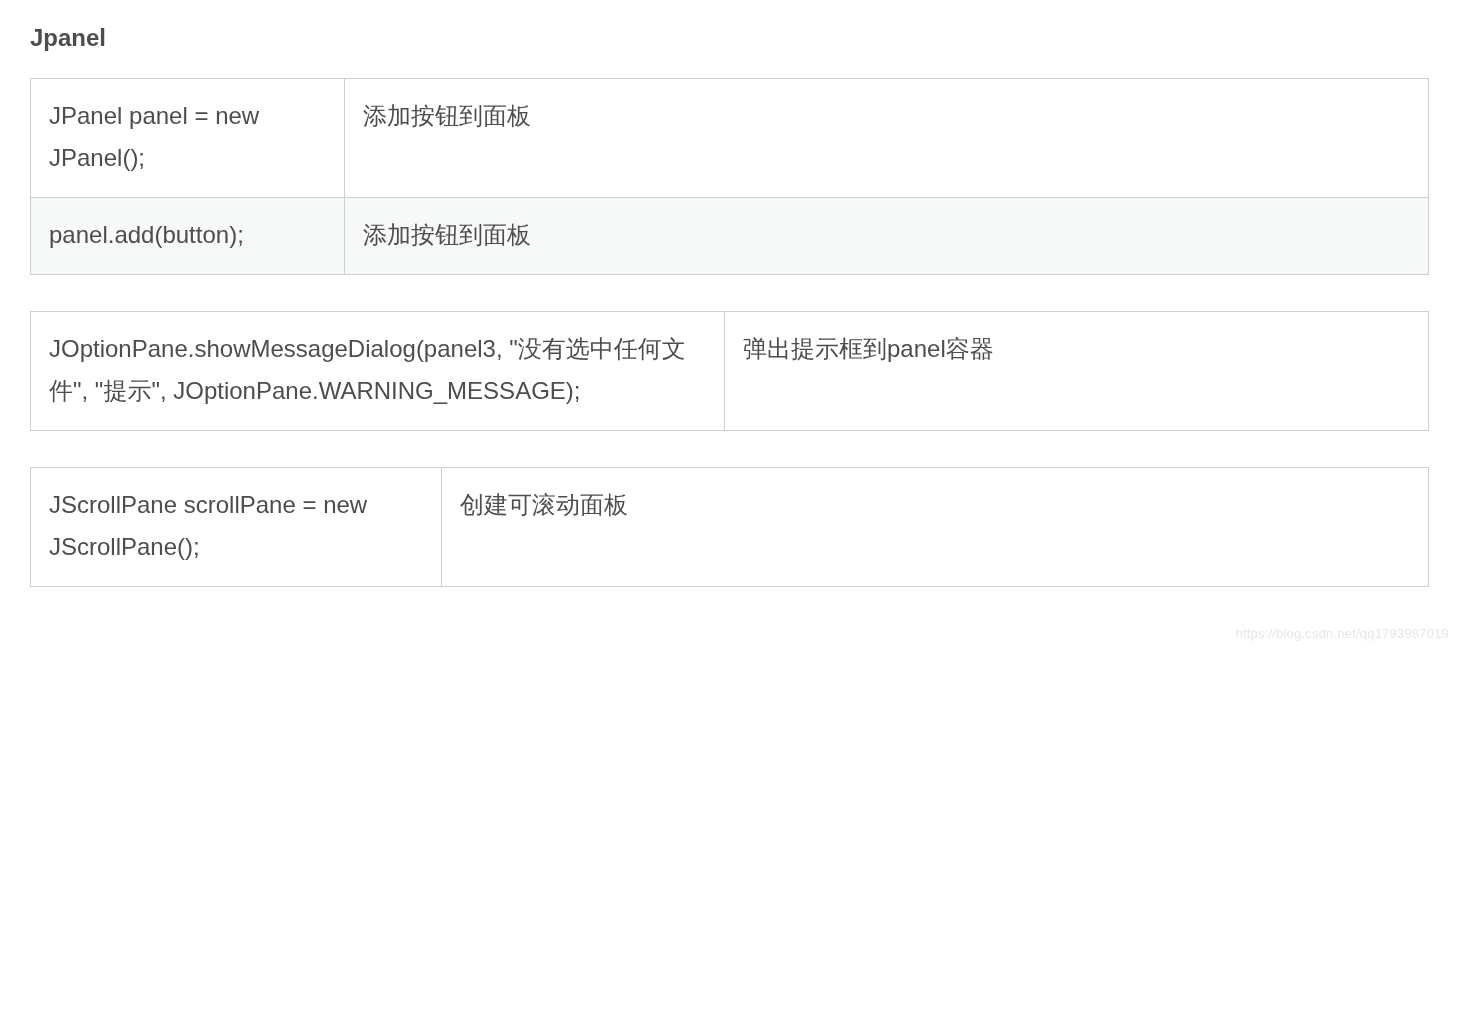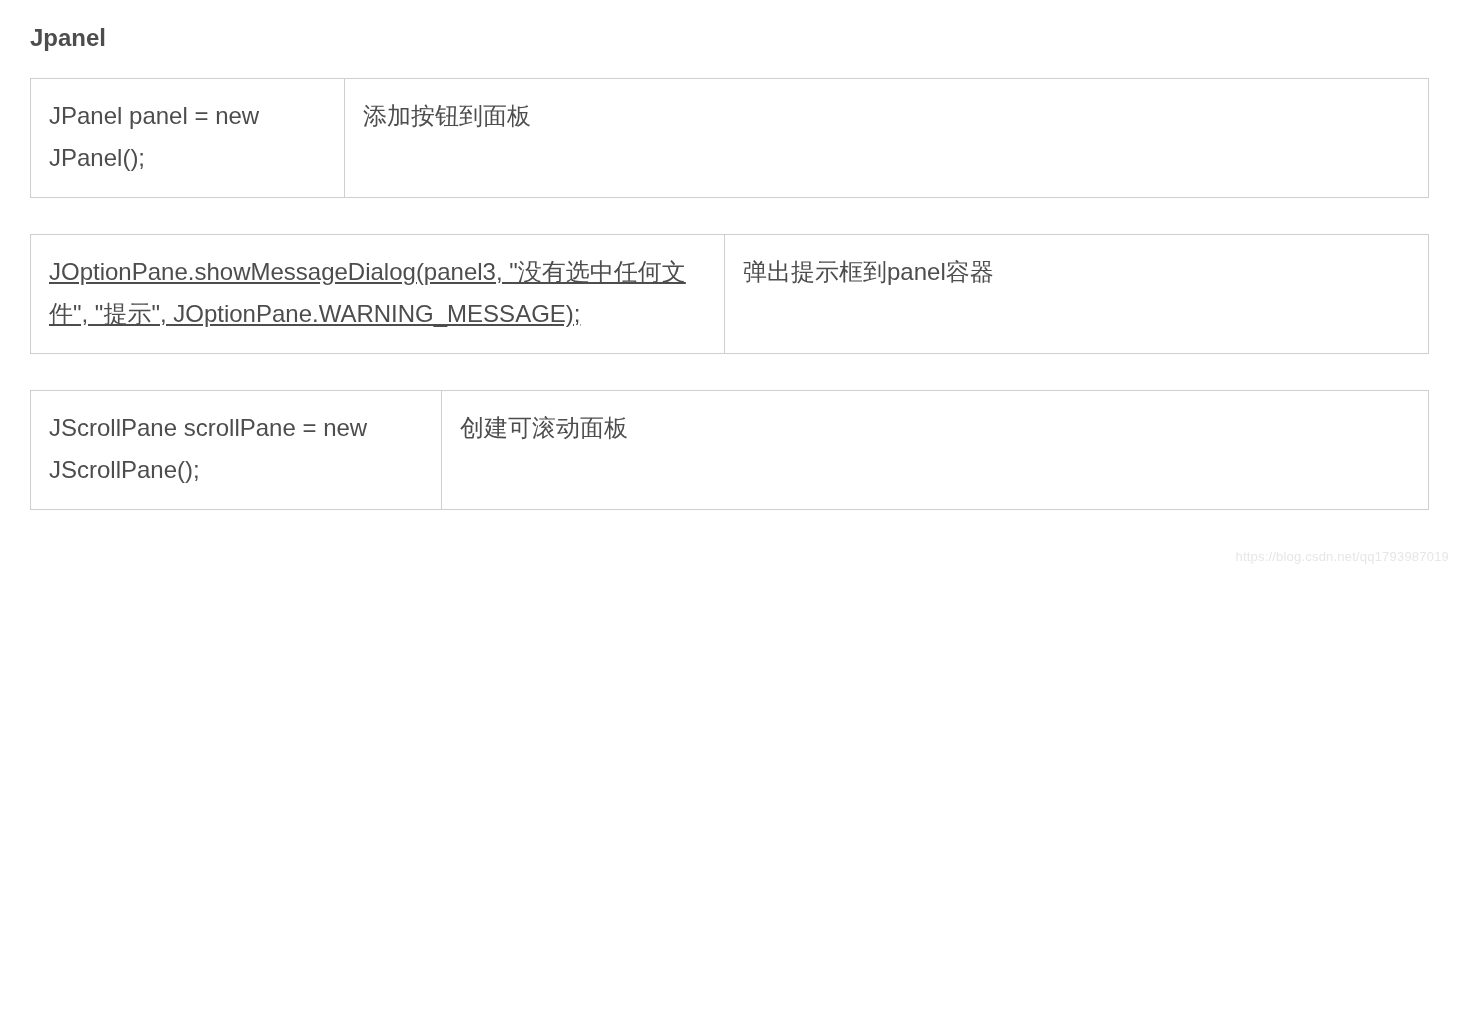--- a/index.html
+++ b/index.html
@@ -35,21 +35,21 @@
       font-size: 24px;
       color: #4d4d4d;
       vertical-align: top;
       line-height: 1.75;
       font-weight: 400;
     }
     tr:nth-child(even) td {
       background: #f7f8f8;
     }
     .t1-col1 { width: 314px; }
-    .t2-col1 { width: 694px; text-decoration: underline; }
+    .t2-col1 { width: 694px; }
     .t3-col1 { width: 411px; }
     .watermark {
       position: absolute;
       right: 10px;
       bottom: 6px;
       font-size: 13px;
       color: #e6e6e6;
       letter-spacing: 0.2px;
       pointer-events: none;
       margin-top: 33px;
@@ -57,20 +57,24 @@
   </style>
 </head>
 <body>
 
 <div class="section">
   <div class="section-heading">Jpanel</div>
   <table>
     <tbody>
         <tr>
       <td class="t1-col1">JPanel panel = new JPanel();</td>
+      <td>添加按钮到面板</td>
+    </tr>
+    <tr>
+      <td class="t1-col1">panel.add(button);</td>
       <td>添加按钮到面板</td>
     </tr>
   </tbody>
     </table>
 </div>
 
 <div class="section">
   <table>
     <tbody>
         <tr>

